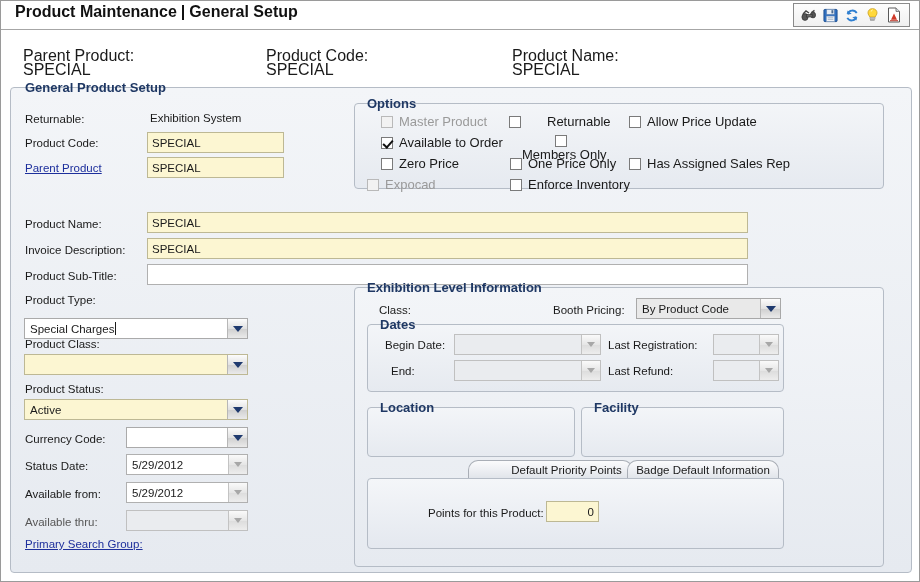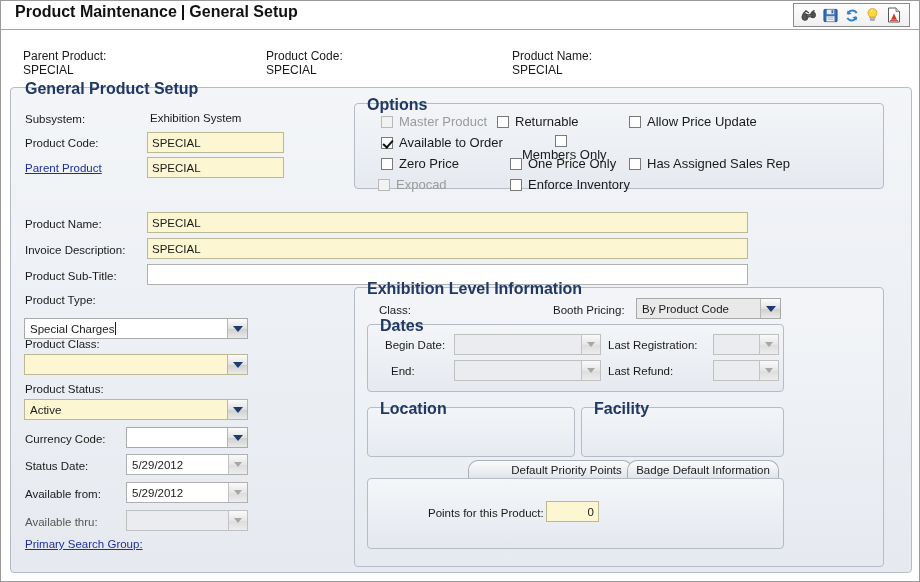--- a/index.html
+++ b/index.html
@@ -42,39 +42,39 @@
   }
   .tbtn {
     width: 21px; height: 20px;
     display: flex; align-items: center; justify-content: center;
     cursor: pointer;
   }
   .tbtn svg { display: block; }
 
   
   .meta {
-    position: absolute; font-size: 12px; color: #1a1a1a;
+    position: absolute; font-size: 16px; color: #1a1a1a;
     line-height: 14px; white-space: nowrap;
   }
   .meta .lbl { display:block; }
   .meta .val { display:block; }
 
   
   .group {
     position: absolute;
     border: 1px solid #b5bcc6;
     border-radius: 4px;
     background: linear-gradient(to bottom,#f3f5f8 0%,#e6eaf0 100%);
     box-sizing: border-box;
   }
   .group > .legend {
     position: absolute; top: -8px; left: 8px;
     background: transparent;
     padding: 0 4px;
-    font-size: 16px; font-weight: bold; color: #1f3864;
+    font-size: 13px; font-weight: bold; color: #1f3864;
     white-space: nowrap;
   }
   .group > .legend::before{
     content:""; position:absolute; left:0; right:0; top:7px; height:3px;
     background: linear-gradient(to bottom,#f2f4f7,#eef1f5);
     z-index:-1;
   }
 
   
   #panel-main {
@@ -274,21 +274,21 @@
     <span class="val">SPECIAL</span>
   </div>
   <div class="meta" style="left:511px; top:48px;">
     <span class="lbl">Product Name:</span>
     <span class="val">SPECIAL</span>
   </div>
 
   <div class="group" id="panel-main">
     <div class="legend">General Product Setup</div>
 
-    <div class="lab" style="left:14px; top:24px;">Subsystem:</div>
+    <div class="lab" style="left:14px; top:24px;">Returnable:</div>
     <div class="static-val" style="left:139px; top:24px;">Exhibition System</div>
 
     <div class="lab" style="left:14px; top:48px;">Product Code:</div>
     <div class="field yellow" style="left:136px; top:44px; width:137px; height:21px;">SPECIAL</div>
 
     <div class="link" style="left:14px; top:73px;">Parent Product</div>
     <div class="field yellow" style="left:136px; top:69px; width:137px; height:21px;">SPECIAL</div>
 
     <div class="lab" style="left:14px; top:129px;">Product Name:</div>
     <div class="field yellow" style="left:136px; top:124px; width:601px; height:21px;">SPECIAL</div>
@@ -354,26 +354,26 @@
         <span class="cblabel dim">Master Product</span>
       </div>
       <div class="cbrow" style="left:26px; top:31px;">
         <span class="cbox checked"></span>
         <span class="cblabel">Available to Order</span>
       </div>
       <div class="cbrow" style="left:26px; top:52px;">
         <span class="cbox"></span>
         <span class="cblabel">Zero Price</span>
       </div>
-      <div class="cbrow" style="left:23px; top:73px;text-align:center;">
+      <div class="cbrow" style="left:12px; top:73px;text-align:center;">
         <span class="cbox off"></span>
         <span class="cblabel dim">Expocad</span>
       </div>
 
-      <div class="cbrow" style="left:142px; top:10px;">
+      <div class="cbrow" style="left:154px; top:10px;gap:20px;">
         <span class="cbox"></span>
         <span class="cblabel">Returnable</span>
       </div>
       <div class="cbrow" style="left:161px; top:31px;flex-direction:column;">
         <span class="cbox"></span>
         <span class="cblabel">Members Only</span>
       </div>
       <div class="cbrow" style="left:155px; top:52px;">
         <span class="cbox"></span>
         <span class="cblabel">One Price Only</span>

